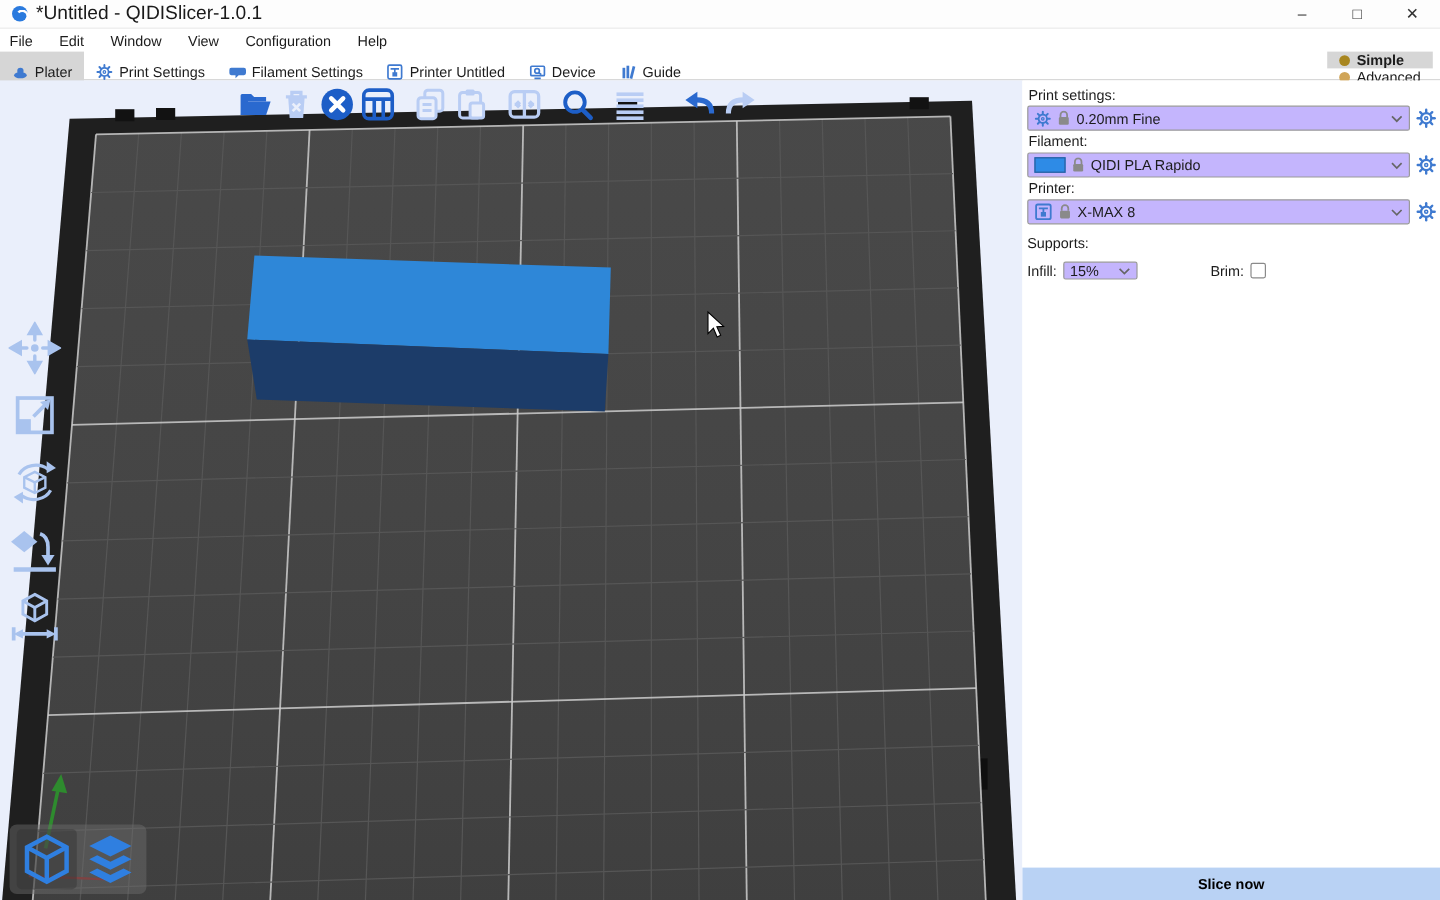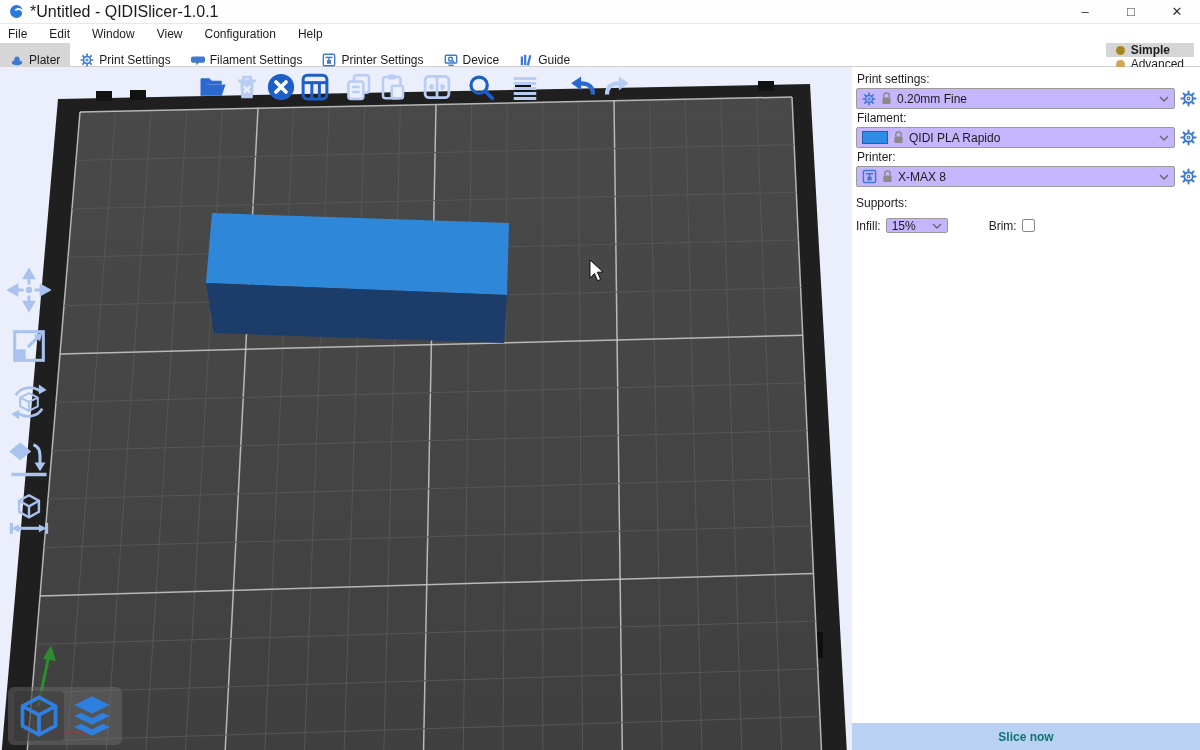--- a/index.html
+++ b/index.html
@@ -53,23 +53,23 @@
   .combo { flex:1; height:21px; border:1px solid #9a9a9a; border-radius:2px; background:#c4b5fd; display:flex; align-items:center; gap:5px; padding:0 5px; }
   .combo .val { white-space:nowrap; overflow:hidden; }
   .chev { margin-left:auto; color:#666; display:flex; }
   .swatch { width:26px; height:13px; border:1px solid #2a5e9e; }
   .gearbtn { width:17px; height:17px; display:flex; color:#3f7ad0; }
   .ic { display:inline-flex; }
   .supports-row { display:flex; align-items:center; margin-top:9px; gap:6px; }
   .supports-row .combo { height:20px; }
   .infill-row { display:flex; align-items:center; margin-top:8px; gap:5px; }
   .combo.small { flex:none; width:62px; height:15px; }
-  .brim-label { margin-left:36px; }
+  .brim-label { margin-left:56px; }
   .checkbox { width:13px; height:13px; border:1px solid #8a8a8a; border-radius:2px; background:#fff; }
-  .slice-btn { position:absolute; left:0; bottom:0; width:348px; height:27px; background:#b9d2f4; border:none; font-family:"Liberation Sans",sans-serif; font-size:12px; font-weight:bold; color:#0f766e; }
+  .slice-btn { position:absolute; left:0; bottom:0; width:348px; height:27px; background:#b9d2f4; border:none; font-family:"Liberation Sans",sans-serif; font-size:12px; font-weight:bold; color:#000000; }
 
   .lockic { display:inline-flex; color:#8a8a8a; }
 </style>
 </head>
 <body>
 
 <div class="titlebar">
   <div class="app-icon"></div>
   <div class="title-text">*Untitled - QIDISlicer-1.0.1</div>
   <div class="win-controls">
@@ -127,21 +127,21 @@
   </div>
   <div class="tab">
     <span class="ticon">
       <svg viewBox="0 0 16 16" fill="none" stroke="#3f7ad0" stroke-width="1.6">
           <rect x="1.5" y="1.5" width="13" height="13" rx="1.5"></rect>
           <line x1="4" y1="5" x2="12" y2="5"></line>
           <line x1="8" y1="5" x2="8" y2="9"></line>
           <rect x="6.5" y="9" width="3" height="2.5" fill="#3f7ad0"></rect>
         </svg>
     </span>
-      <span>Printer Settings</span>
+      <span>Printer Untitled</span>
   </div>
   <div class="tab">
     <span class="ticon">
       <svg viewBox="0 0 16 16" fill="none" stroke="#3f7ad0" stroke-width="1.6">
           <rect x="1.5" y="2.5" width="13" height="9" rx="1"></rect>
           <line x1="5" y1="14" x2="11" y2="14"></line>
           <circle cx="7.5" cy="7" r="2.2"></circle>
           <line x1="9" y1="8.5" x2="11.5" y2="10.5"></line>
         </svg>
     </span>

